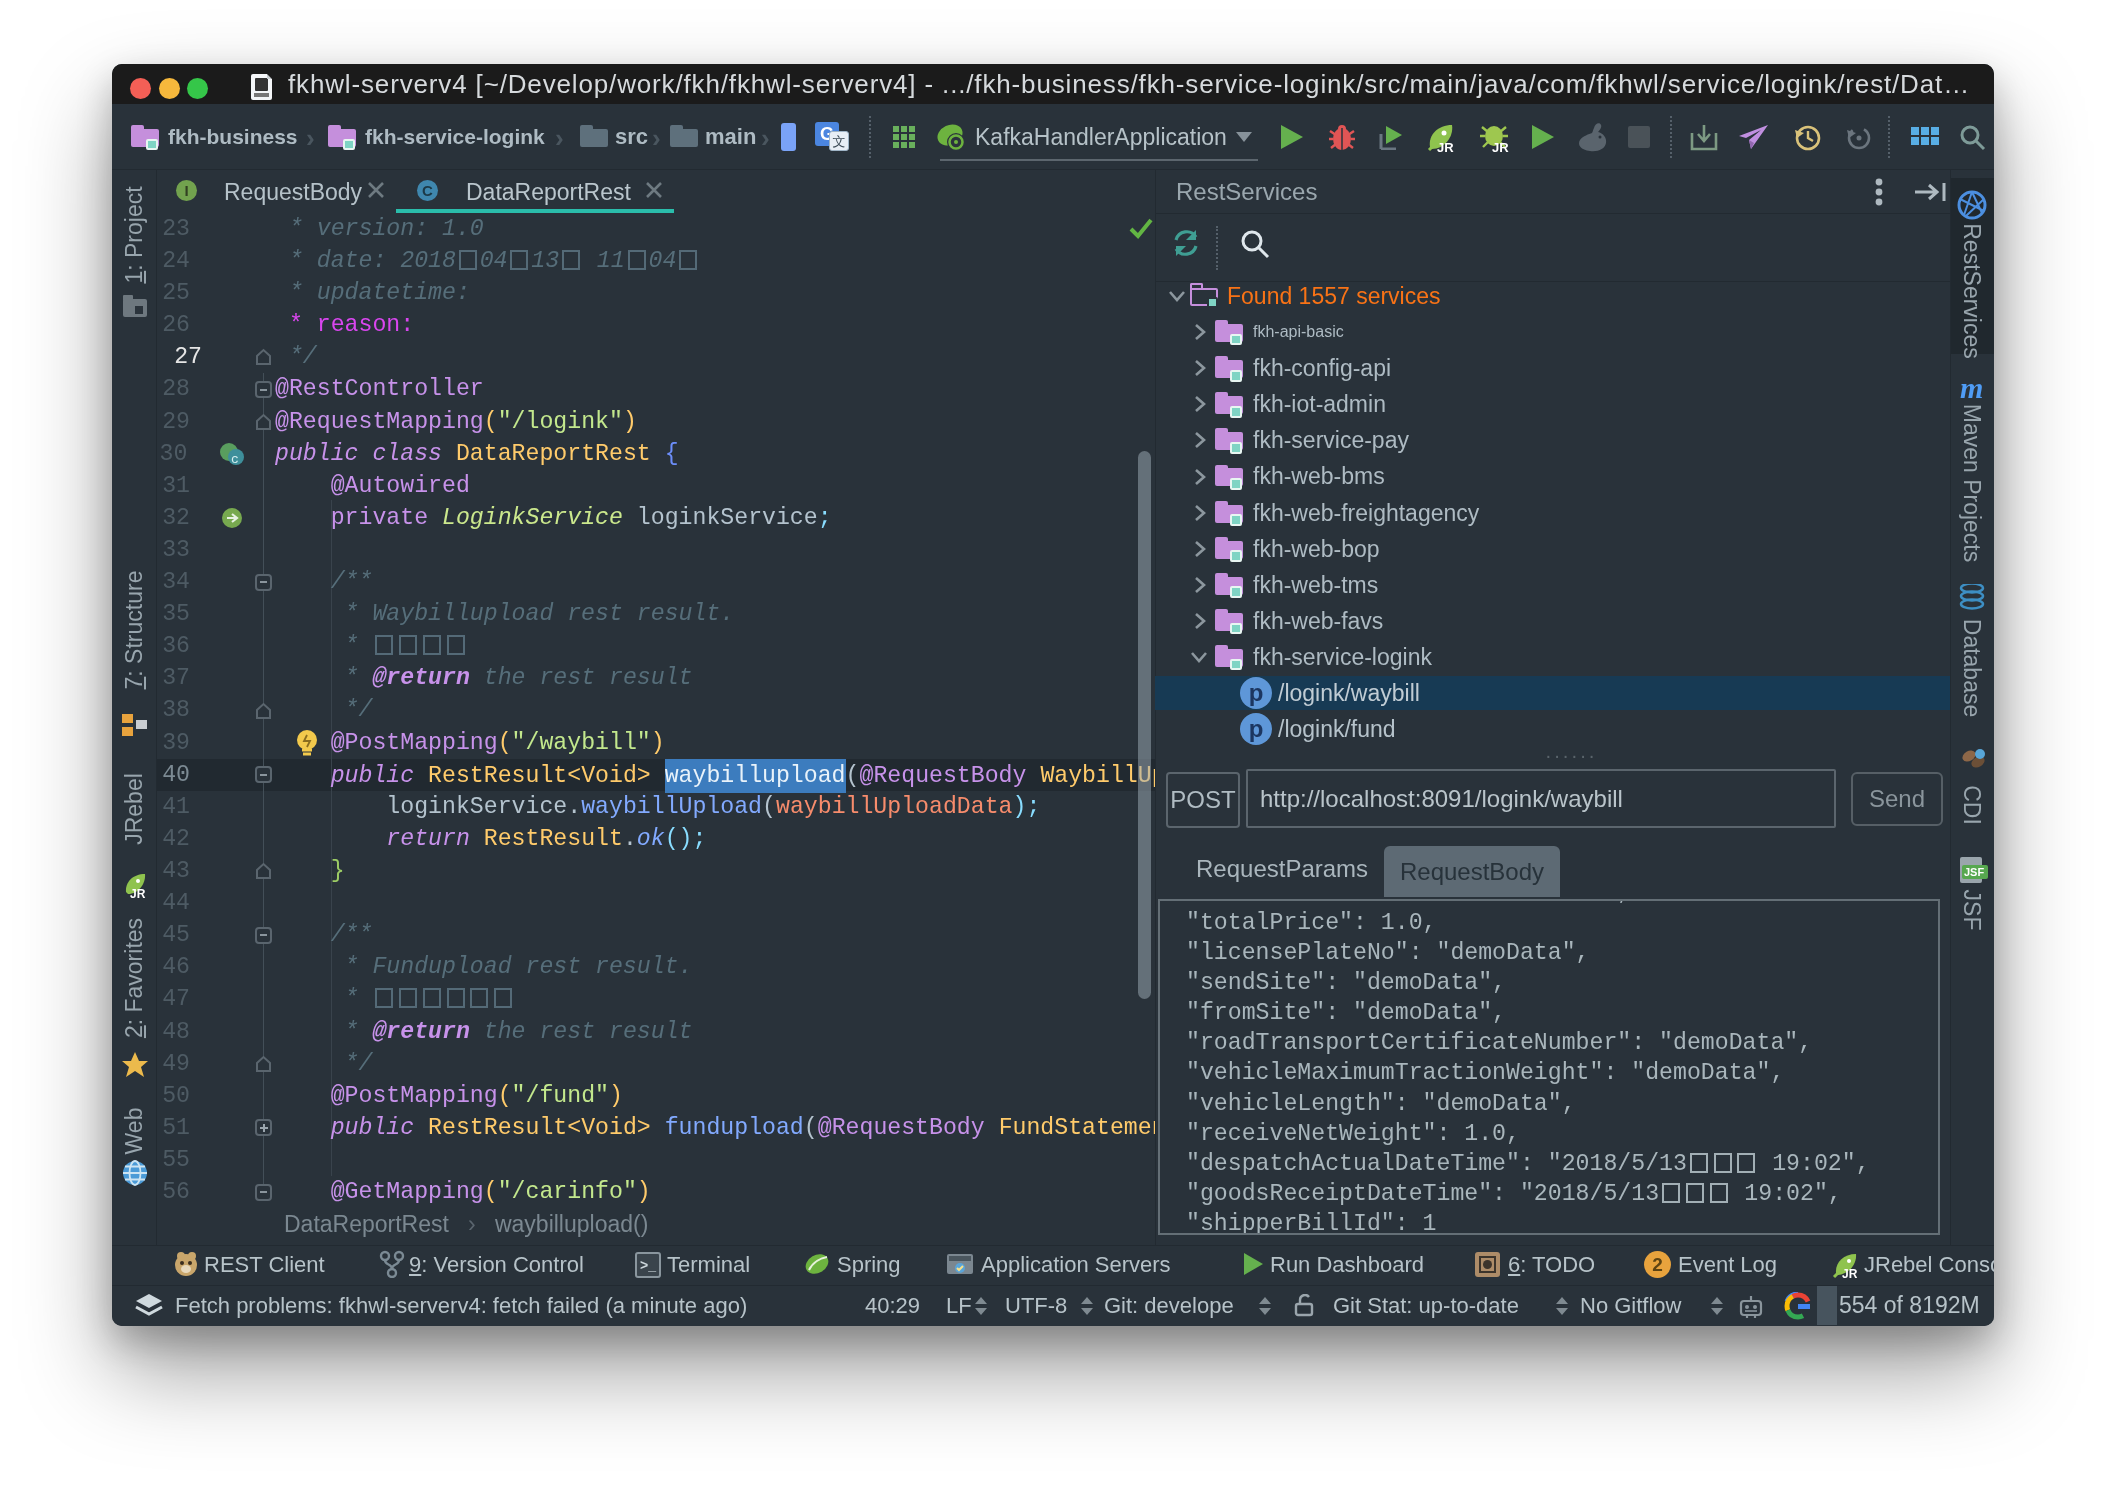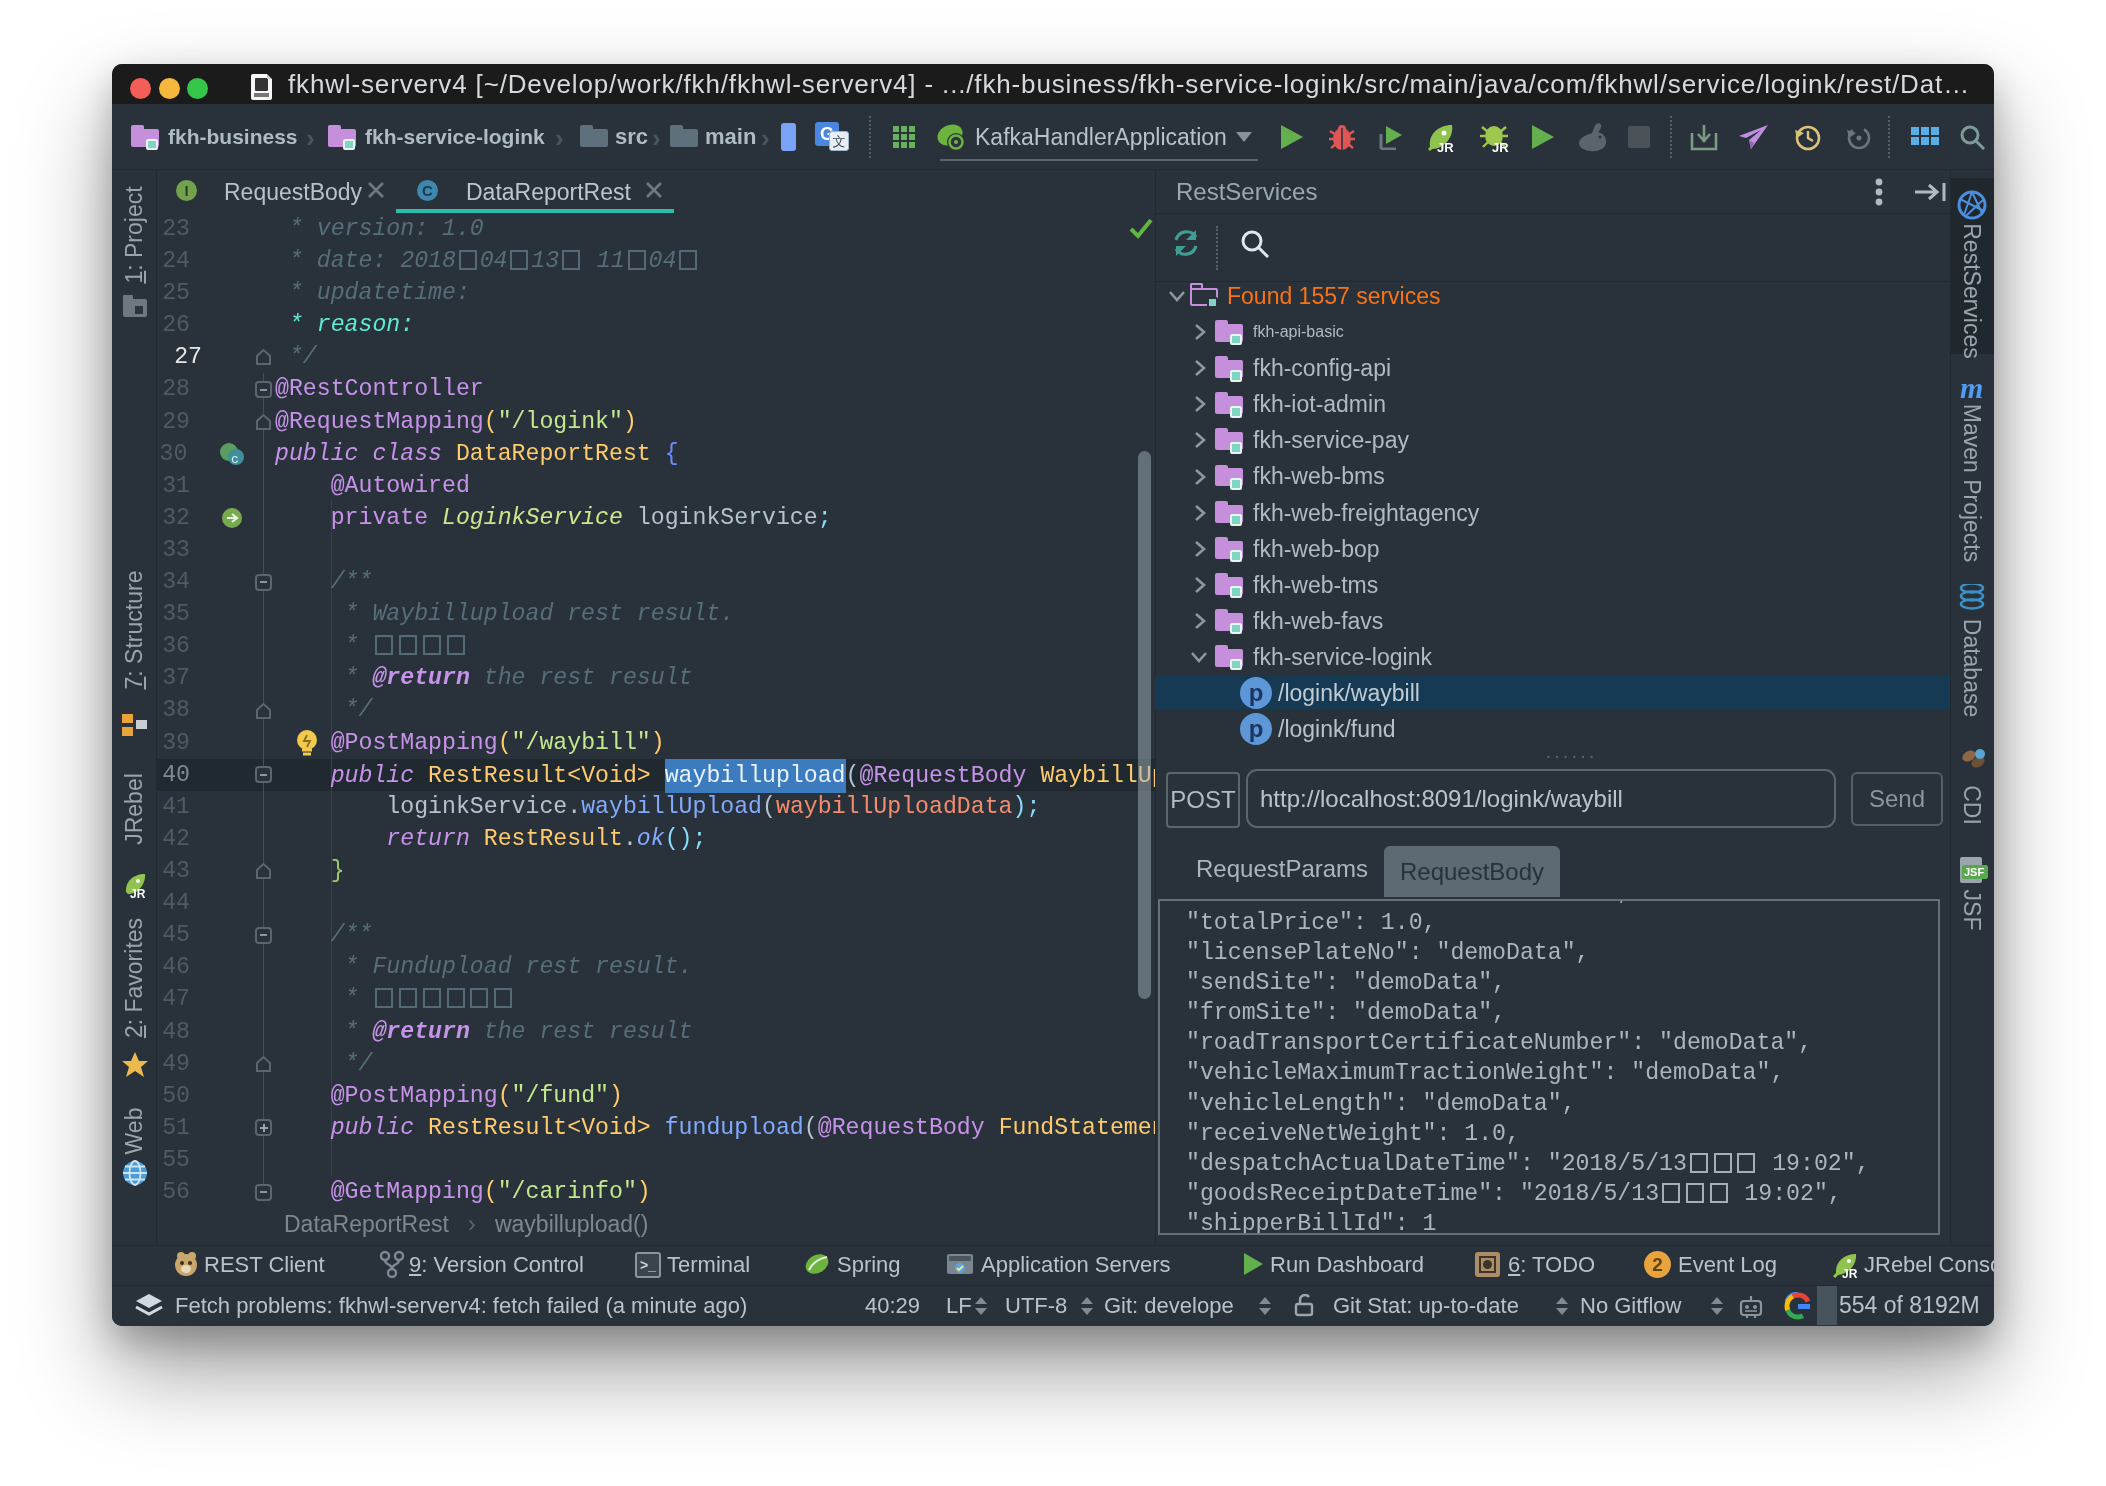--- a/index.html
+++ b/index.html
@@ -248,21 +248,21 @@
         <div class="abs" style="left:2.5px;top:5.5px;width:8px;height:2px;background:#9aa5ad"></div>
         <div class="abs" style="left:5.5px;top:2.5px;width:2px;height:8px;background:#9aa5ad"></div>
       </div>
 <div class="abs" style="left:98px;top:970.5px;width:17px;height:17px;border:2px solid #5a656e;border-radius:4px;background:#29323a">
         <div class="abs" style="left:3px;top:5.5px;width:7px;height:2px;background:#8a959d"></div>
       </div>
 <div class="abs" style="left:174px;top:287px;width:1px;height:676px;background:#39434c"></div>
 <div class="cl" style="left:118px;top:-0.1px"><span style="color:#566e7a;font-style:italic"> * version: 1.0</span></div>
 <div class="cl" style="left:118px;top:32.1px"><span style="color:#566e7a;font-style:italic"> * date: 2018</span><span style="display:inline-block;width:18px;height:20px;border:2px solid #566e7a;margin:0 2.9px;vertical-align:-3px;box-sizing:border-box;opacity:.95"></span><span style="color:#566e7a;font-style:italic">04</span><span style="display:inline-block;width:18px;height:20px;border:2px solid #566e7a;margin:0 2.9px;vertical-align:-3px;box-sizing:border-box;opacity:.95"></span><span style="color:#566e7a;font-style:italic">13</span><span style="display:inline-block;width:18px;height:20px;border:2px solid #566e7a;margin:0 2.9px;vertical-align:-3px;box-sizing:border-box;opacity:.95"></span><span style="color:#566e7a;font-style:italic"> 11</span><span style="display:inline-block;width:18px;height:20px;border:2px solid #566e7a;margin:0 2.9px;vertical-align:-3px;box-sizing:border-box;opacity:.95"></span><span style="color:#566e7a;font-style:italic">04</span><span style="display:inline-block;width:18px;height:20px;border:2px solid #566e7a;margin:0 2.9px;vertical-align:-3px;box-sizing:border-box;opacity:.95"></span></div>
 <div class="cl" style="left:118px;top:64.1px"><span style="color:#566e7a;font-style:italic"> * updatetime:</span></div>
-<div class="cl" style="left:118px;top:96.3px"><span style="color:#5eead4;font-style:italic"> * reason:</span></div>
+<div class="cl" style="left:118px;top:96.3px"><span style="color:#d946ef;"> * reason:</span></div>
 <div class="cl" style="left:118px;top:128.3px"><span style="color:#566e7a;font-style:italic"> */</span></div>
 <div class="cl" style="left:118px;top:160.4px"><span style="color:#c792ea">@RestController</span></div>
 <div class="cl" style="left:118px;top:192.6px"><span style="color:#c792ea">@RequestMapping</span><span style="color:#ffcb6b">(</span><span style="color:#c3e88d">"/logink"</span><span style="color:#ffcb6b">)</span></div>
 <div class="cl" style="left:118px;top:224.7px"><span style="color:#c792ea;font-style:italic">public class </span><span style="color:#ffcb6b">DataReportRest </span><span style="color:#6c8efa">{</span></div>
 <div class="cl" style="left:118px;top:256.8px"><span style="color:#c792ea">    @Autowired</span></div>
 <div class="cl" style="left:118px;top:288.9px"><span style="color:#566e7a">    </span><span style="color:#c792ea;">private </span><span style="color:#cbe88d;font-style:italic">LoginkService </span><span style="color:#b4c3ce">loginkService</span><span style="color:#89ddff">;</span></div>
 <div class="cl" style="left:118px;top:353.1px"><span style="color:#566e7a;font-style:italic">    /**</span></div>
 <div class="cl" style="left:118px;top:385.2px"><span style="color:#566e7a;font-style:italic">     * Waybillupload rest result.</span></div>
 <div class="cl" style="left:118px;top:417.2px"><span style="color:#566e7a;font-style:italic">     * </span><span style="display:inline-block;width:18px;height:20px;border:2px solid #566e7a;margin:0 2.9px;vertical-align:-3px;box-sizing:border-box;opacity:.95"></span><span style="display:inline-block;width:18px;height:20px;border:2px solid #566e7a;margin:0 2.9px;vertical-align:-3px;box-sizing:border-box;opacity:.95"></span><span style="display:inline-block;width:18px;height:20px;border:2px solid #566e7a;margin:0 2.9px;vertical-align:-3px;box-sizing:border-box;opacity:.95"></span><span style="display:inline-block;width:18px;height:20px;border:2px solid #566e7a;margin:0 2.9px;vertical-align:-3px;box-sizing:border-box;opacity:.95"></span></div>
 <div class="cl" style="left:118px;top:449.4px"><span style="color:#566e7a;font-style:italic">     * </span><span style="color:#c792ea;font-style:italic;font-weight:bold">@return </span><span style="color:#566e7a;font-style:italic">the rest result</span></div>
@@ -423,21 +423,21 @@
       <div class="abs" style="left:0;top:3.96px;width:28.0px;height:18.04px;background:#c58fdc;border-radius:2px"></div>
       <div class="abs" style="left:15.400000000000002px;top:13.64px;width:11.76px;height:11.76px;background:#7fd4c4;border:2px solid #e8f6f2;border-radius:2px"></div>
     </div>
 <div class="abs" style="left:1141px;top:575px;height:36px;line-height:36px;font-size:23px;color:#aebbc3">fkh-service-logink</div>
 <div class="abs" style="left:1128px;top:613px;width:32px;height:32px;border-radius:50%;background:#5e97d8;color:#1c3660;font-size:24px;font-weight:700;text-align:center;line-height:32px">p</div>
 <div class="abs" style="left:1166px;top:611px;height:36px;line-height:36px;font-size:23px;color:#c0ccd4">/logink/waybill</div>
 <div class="abs" style="left:1128px;top:649px;width:32px;height:32px;border-radius:50%;background:#5e97d8;color:#1c3660;font-size:24px;font-weight:700;text-align:center;line-height:32px">p</div>
 <div class="abs" style="left:1166px;top:647px;height:36px;line-height:36px;font-size:23px;color:#b6c3cb">/logink/fund</div>
 <div class="abs" style="left:1433px;top:688px;width:60px;height:6px;color:#5a646b;font-size:20px;letter-spacing:2px;line-height:6px">······</div>
 <div class="abs" style="left:1054px;top:708px;width:74px;height:56px;border:2px solid #5b656d;border-radius:4px;color:#b0bcc3;font-size:24px;text-align:center;line-height:52px">POST</div>
-<div class="abs" style="left:1134px;top:705px;width:590px;height:59px;border:2px solid #5b656d;border-radius:11px;color:#b9c4ca;font-size:24px;line-height:55px;padding-left:12px;white-space:nowrap;overflow:hidden">http://localhost:8091/logink/waybill</div>
+<div class="abs" style="left:1134px;top:705px;width:590px;height:59px;border:2px solid #5b656d;border-radius:2px;color:#b9c4ca;font-size:24px;line-height:55px;padding-left:12px;white-space:nowrap;overflow:hidden">http://localhost:8091/logink/waybill</div>
 <div class="abs" style="left:1739px;top:708px;width:92px;height:54px;border:2px solid #565f66;border-radius:6px;color:#8a959c;font-size:24px;text-align:center;line-height:50px">Send</div>
 <div class="abs" style="left:1084px;top:776px;height:57px;line-height:57px;font-size:24px;color:#aab6bd">RequestParams</div>
 <div class="abs" style="left:1272px;top:782px;width:176px;height:51px;background:#5d6a74;border-radius:6px 6px 0 0;color:#27323a;font-size:24px;text-align:center;line-height:51px">RequestBody</div>
 <div class="abs" style="left:1046px;top:835px;width:782px;height:336px;border:2px solid #646f76;background:#29323a;overflow:hidden">
 <div class="cl" style="left:26px;top:-23.2px;line-height:30.1px;color:#a9b6bc"><span style="color:#a9b6bc">"licenseBillNumber": "demoData",</span></div>
 <div class="cl" style="left:26px;top:6.9px;line-height:30.1px;color:#a9b6bc"><span style="color:#a9b6bc">"totalPrice": 1.0,</span></div>
 <div class="cl" style="left:26px;top:37.0px;line-height:30.1px;color:#a9b6bc"><span style="color:#a9b6bc">"licensePlateNo": "demoData",</span></div>
 <div class="cl" style="left:26px;top:67.2px;line-height:30.1px;color:#a9b6bc"><span style="color:#a9b6bc">"sendSite": "demoData",</span></div>
 <div class="cl" style="left:26px;top:97.3px;line-height:30.1px;color:#a9b6bc"><span style="color:#a9b6bc">"fromSite": "demoData",</span></div>
 <div class="cl" style="left:26px;top:127.4px;line-height:30.1px;color:#a9b6bc"><span style="color:#a9b6bc">"roadTransportCertificateNumber": "demoData",</span></div>

